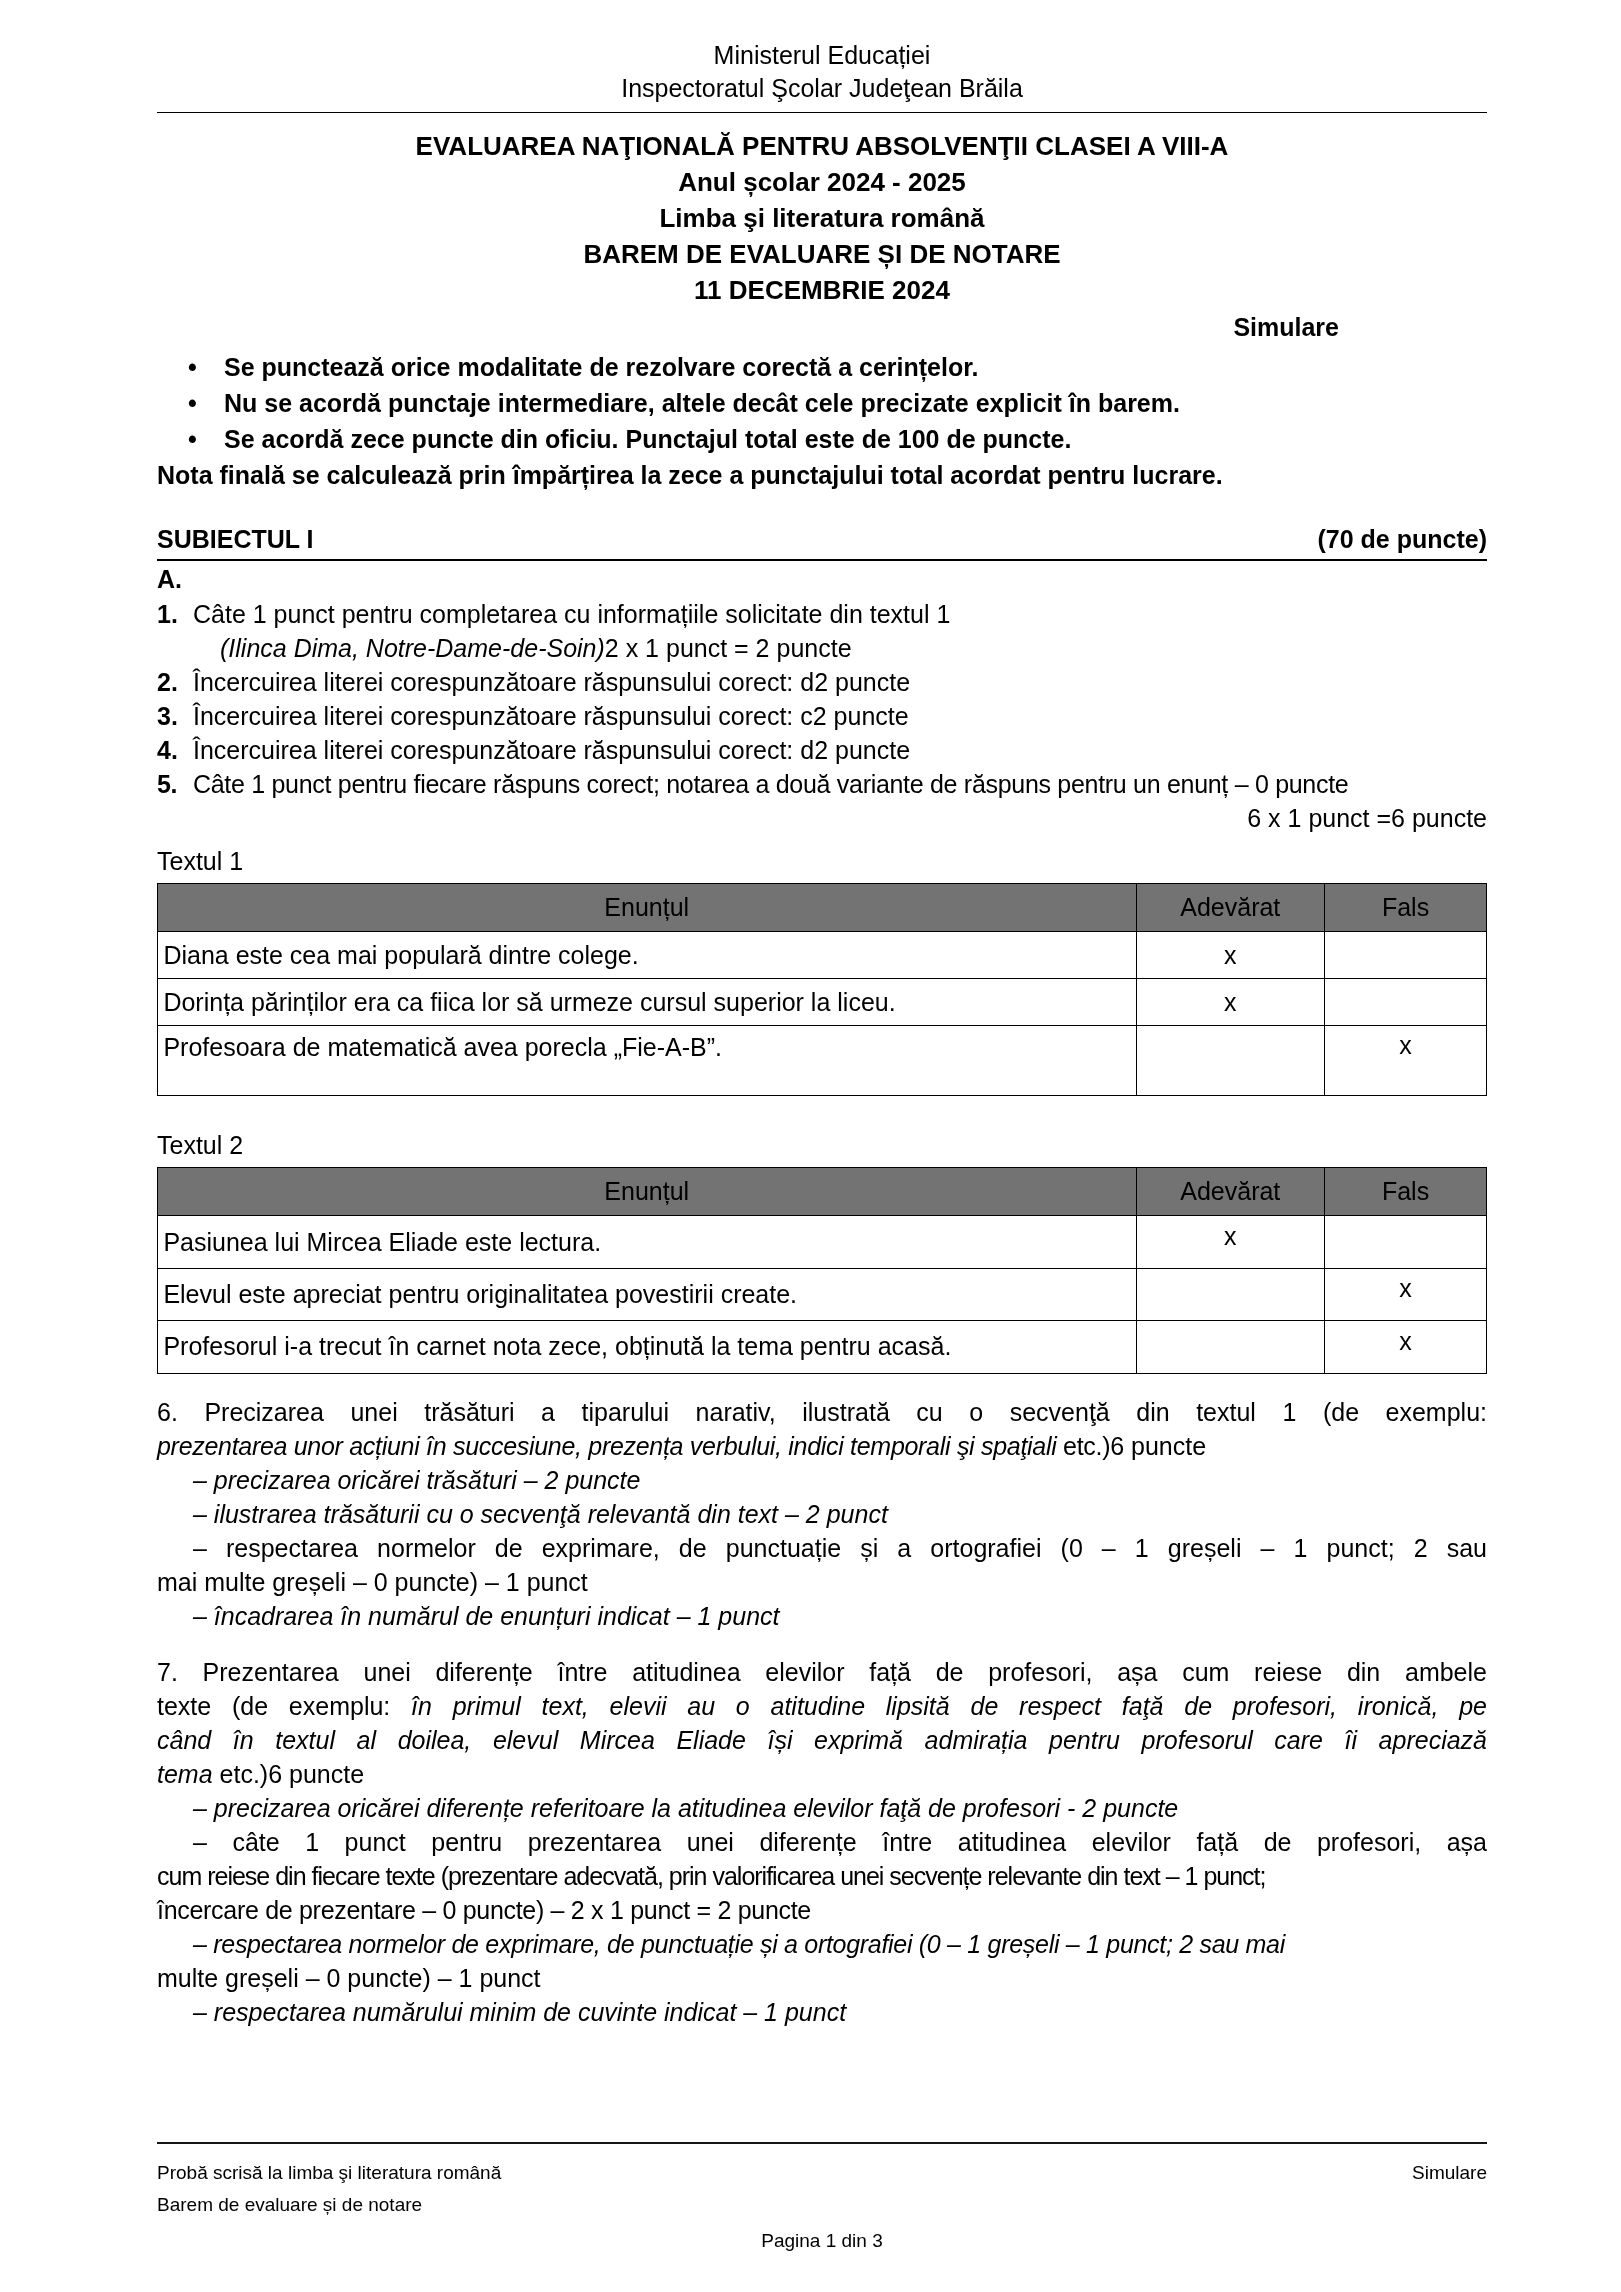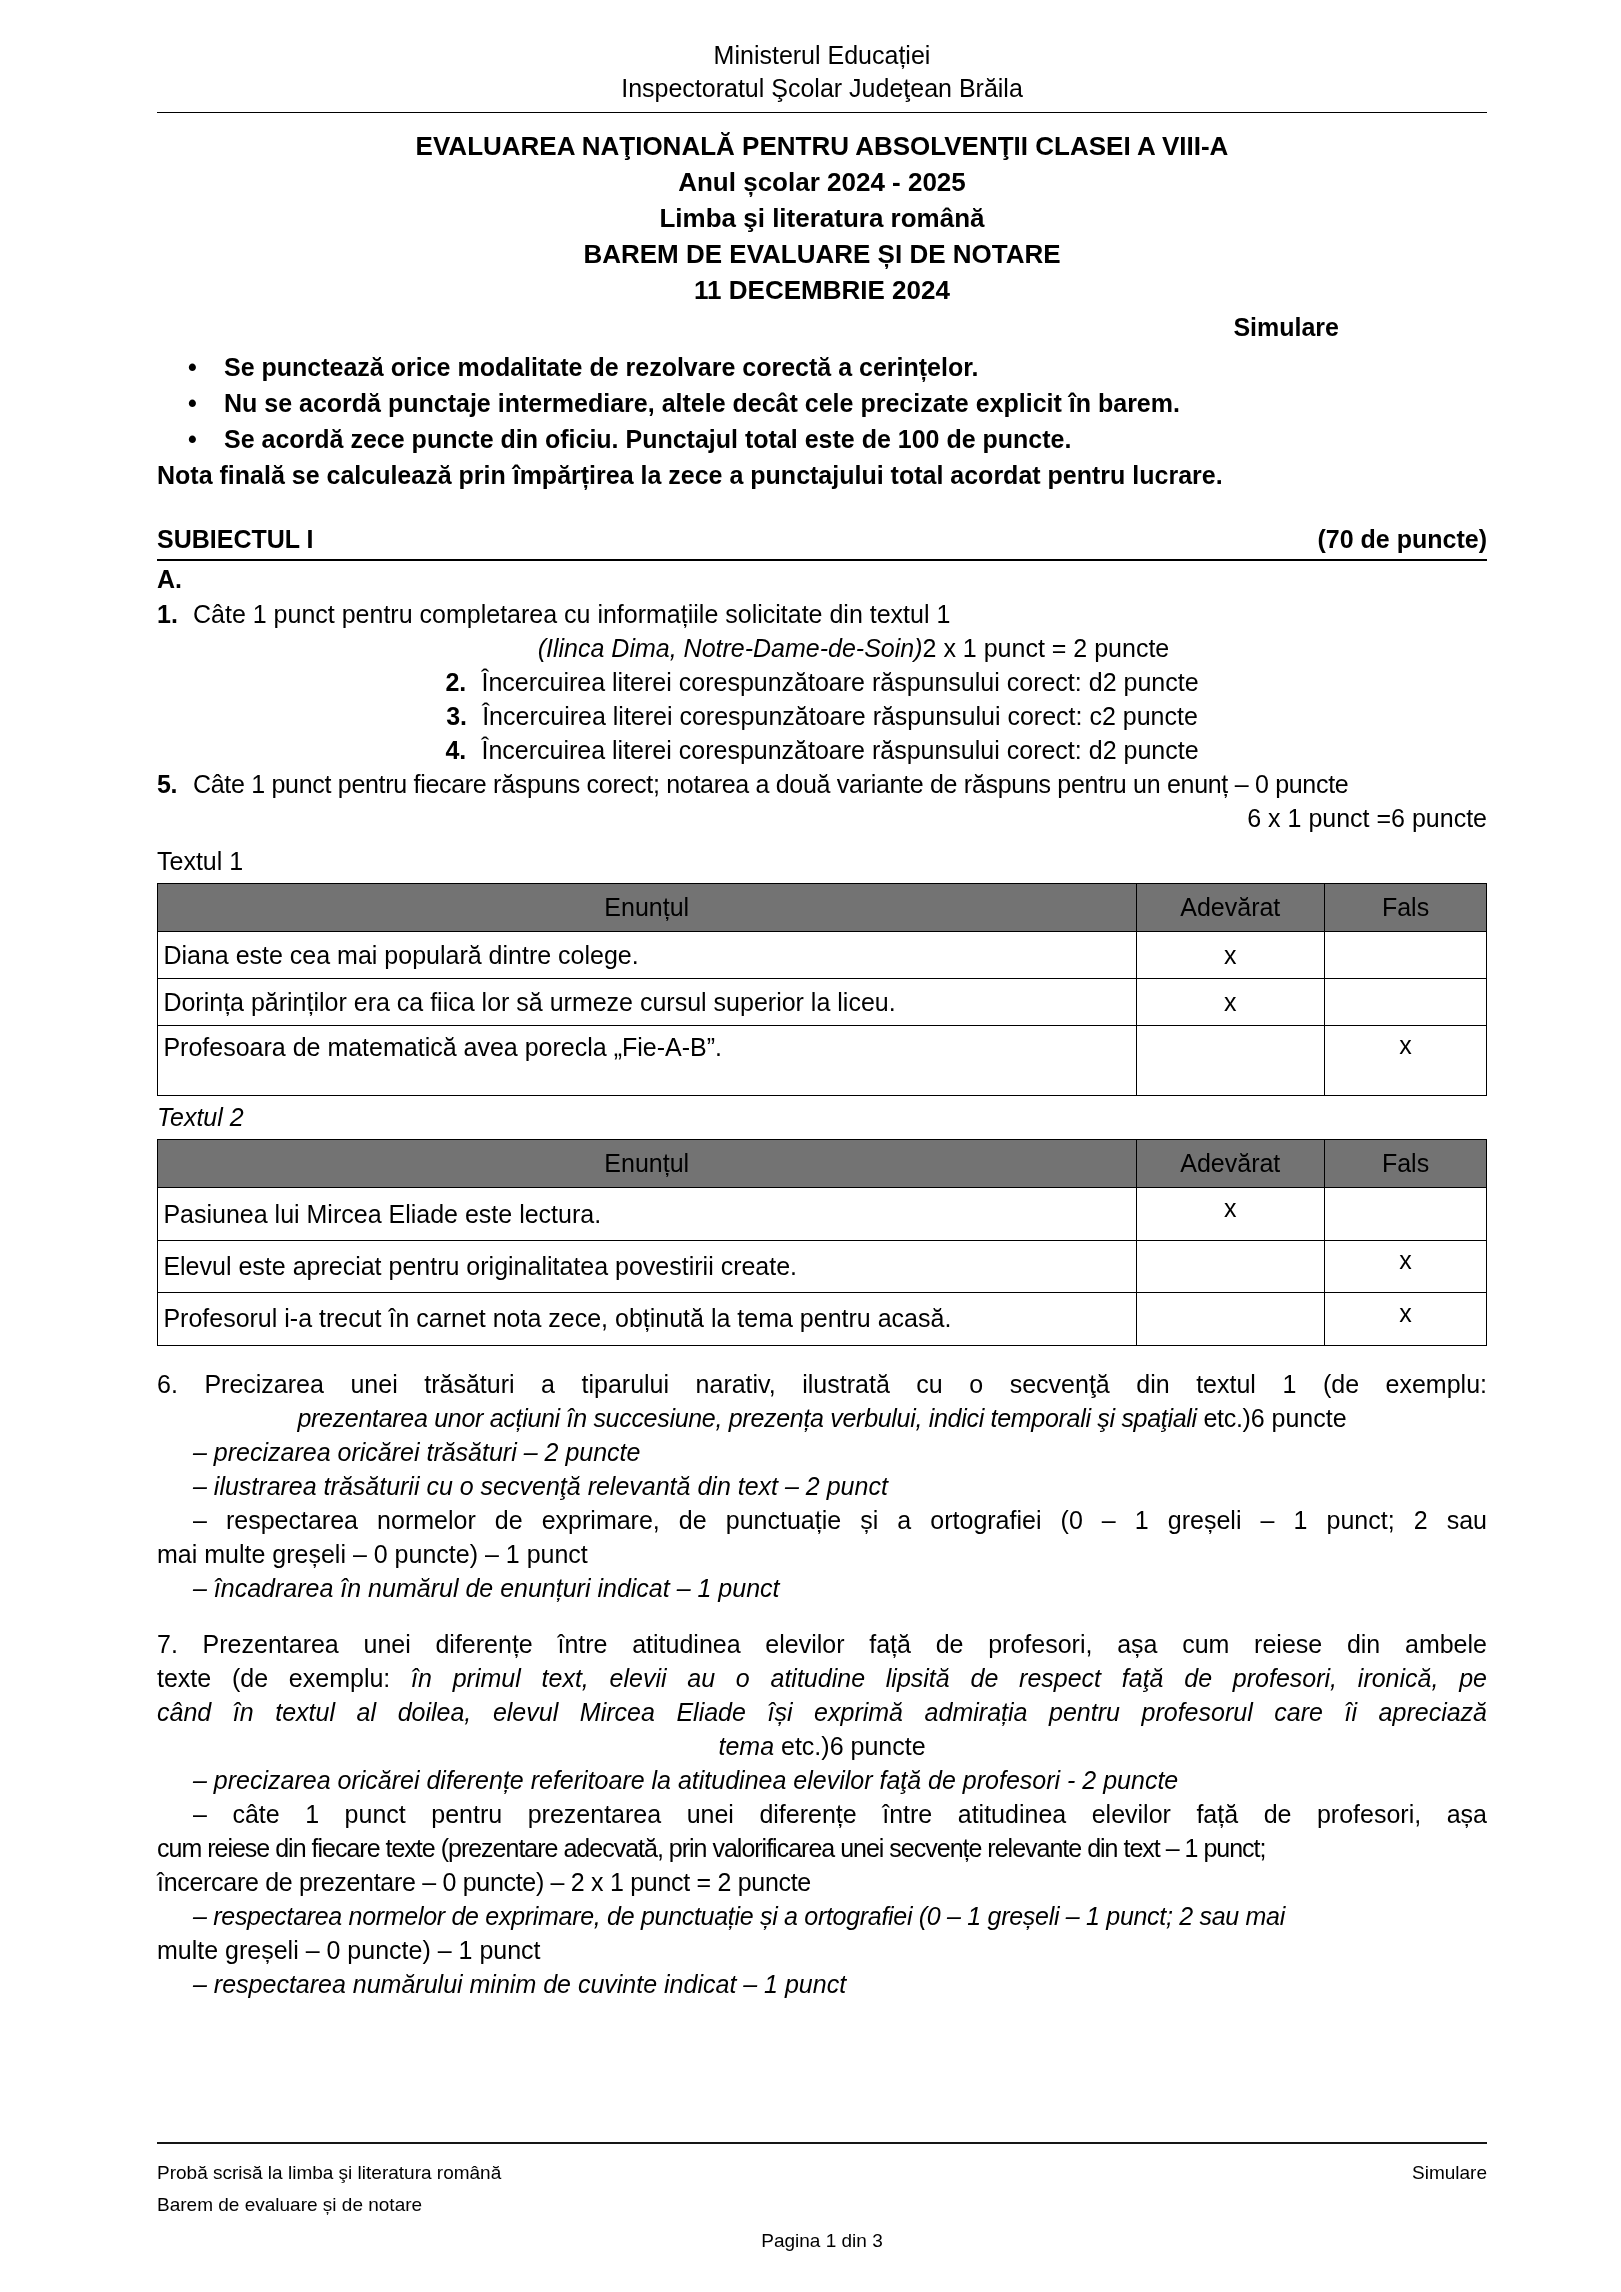--- a/index.html
+++ b/index.html
@@ -19,21 +19,21 @@
   .hdr-line{line-height:33px;text-align:center;}
   .rule{border:none;border-top:1.8px solid #000;margin:7.2px 0 9px 0;}
   .title-line{font-size:26px;font-weight:bold;text-align:center;line-height:36px;}
   .simulare{font-weight:bold;text-align:right;padding-right:148px;line-height:36px;margin-top:1.8px;}
   .bullet-row{display:flex;line-height:36px;font-weight:bold;padding-left:31px;}
   .bullet-glyph{width:36px;flex:0 0 36px;}
   .nota{font-weight:bold;line-height:36px;}
   .subject-row{display:flex;justify-content:space-between;font-weight:bold;
     border-bottom:2.7px solid #000;padding-bottom:2.7px;margin-top:29px;line-height:34px;}
   .section-a{font-weight:bold;line-height:36px;}
-  .item-row{display:flex;justify-content:center;line-height:34px;}
+  .item-row{display:flex;justify-content:flex-start;line-height:34px;}
   .num{display:inline-block;width:36px;font-weight:bold;flex:0 0 36px;}
   .indent70{padding-left:63px;}
   .stretch{text-align:justify;text-align-last:justify;line-height:34px;}
   .dash{padding-left:36px;line-height:34px;font-style:italic;}
   .dash-stretch{text-indent:36px;text-align-last:justify;line-height:34px;}
   .tight{letter-spacing:-0.3px;}
   .tight2{letter-spacing:-1px;}
   .tbl-label{line-height:34px;margin-top:9px;}
   table{border-collapse:collapse;width:100%;table-layout:fixed;margin-top:5.4px;}
   th,td{border:1.8px solid #000;font-size:25px;padding:0 5.4px;}
@@ -134,21 +134,21 @@
     <td class="mark"></td>
   </tr>
   <tr style="height:70px;">
     <td style="vertical-align:top;padding-top:7.2px;">Profesoara de matematică avea porecla „Fie-A-B”.</td>
     <td class="mark-top"></td>
     <td class="mark-top">x</td>
   </tr>
 </tbody>
   </table>
 
-<div class="tbl-label" style="margin-top:4px;font-style:italic;">Textul 2</div>
+<div class="tbl-label" style="margin-top:32px;">Textul 2</div>
 <table>
   <tbody>
       <tr>
     <th>Enunțul</th>
     <th class="col-a">Adevărat</th>
     <th class="col-f">Fals</th>
   </tr>
   <tr style="height:47px;">
     <td>Pasiunea lui Mircea Eliade este lectura.</td>
     <td class="mark-top">x</td>

